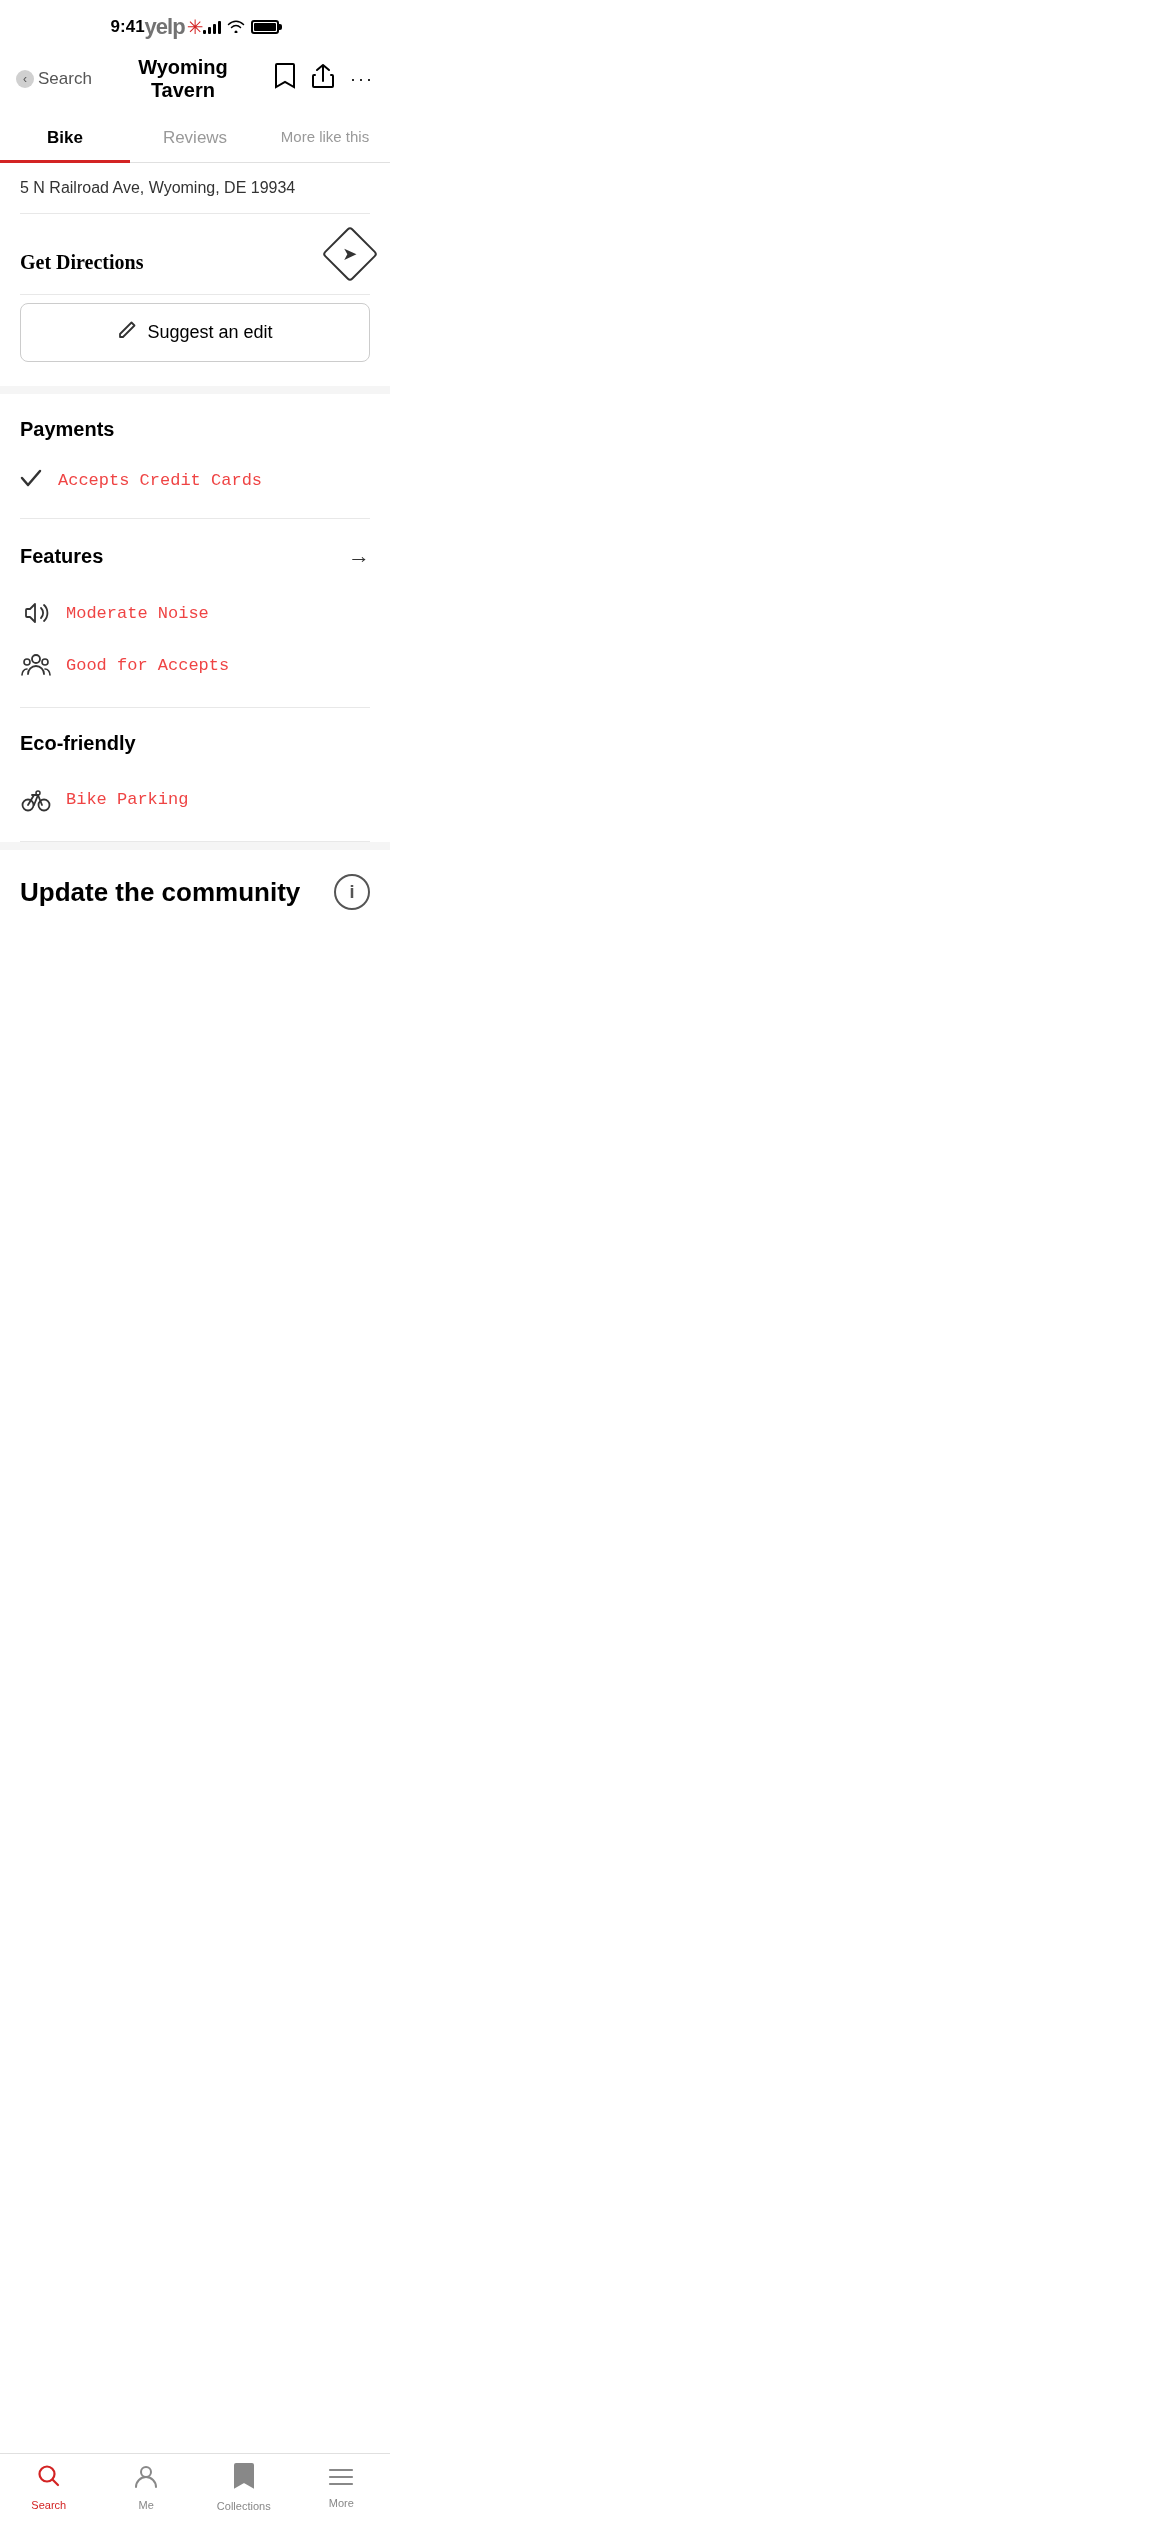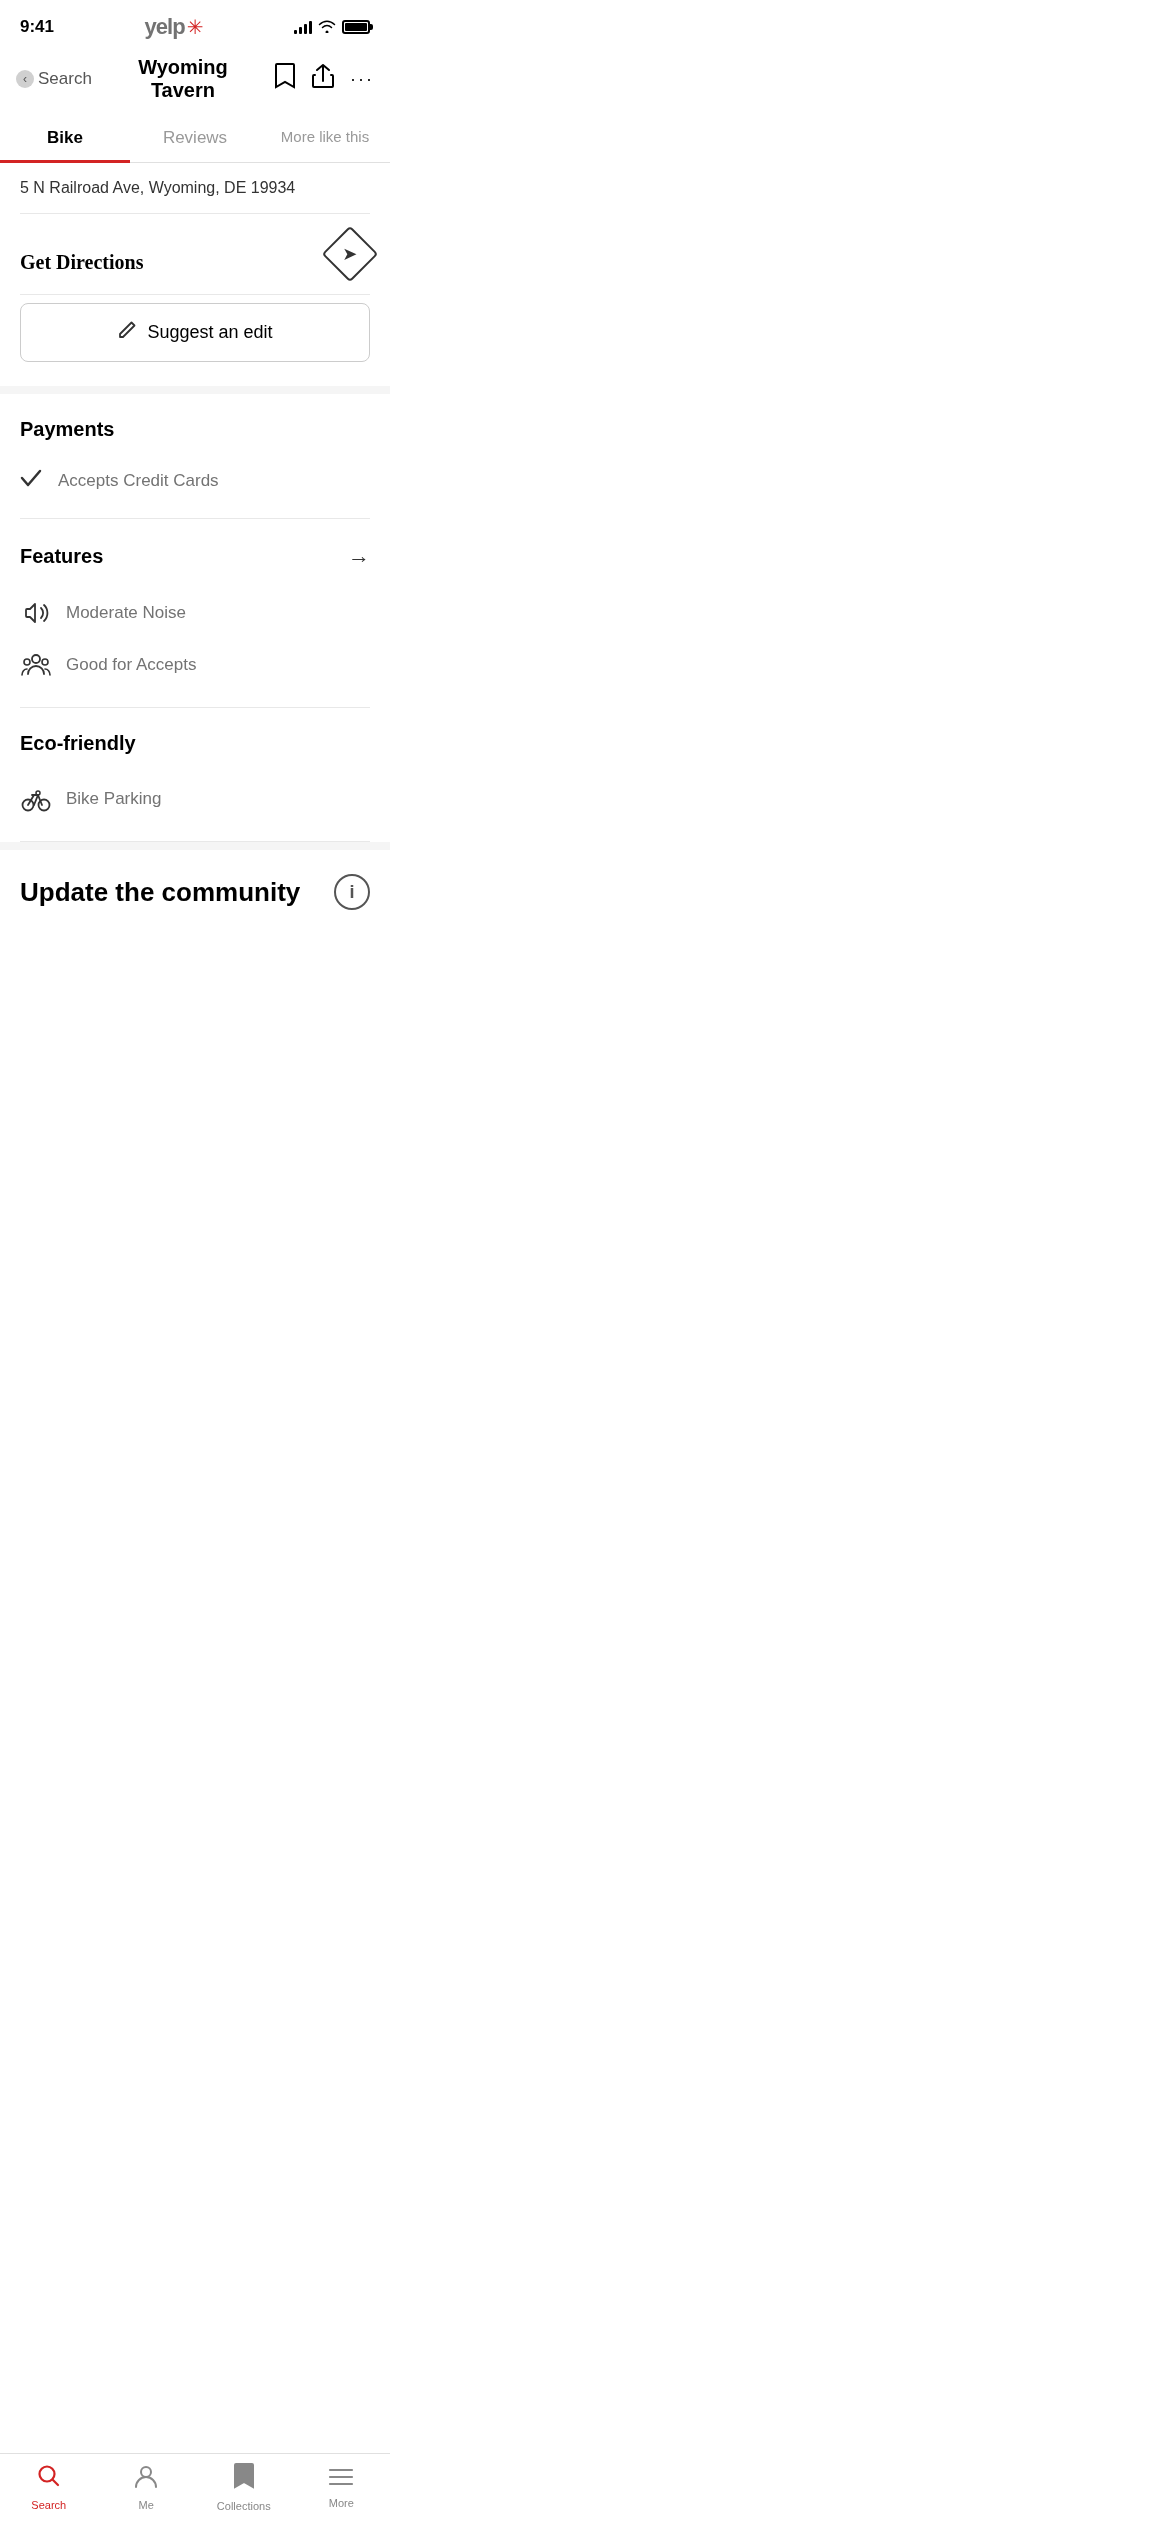--- a/index.html
+++ b/index.html
@@ -9,21 +9,21 @@
       background: #fff;
       width: 390px;
       min-height: 844px;
       overflow-x: hidden;
       position: relative;
     }
 
     
     .status-bar {
       display: flex;
-      justify-content: space-between;
+      justify-content: center;
       align-items: center;
       padding: 14px 20px 8px;
       background: #fff;
     }
     .status-time {
       font-size: 17px;
       font-weight: 600;
       color: #000;
     }
     .status-center {
@@ -276,21 +276,22 @@
       height: 32px;
       display: flex;
       align-items: center;
       justify-content: center;
       font-size: 22px;
       color: #333;
       flex-shrink: 0;
     }
     .feature-label {
       font-size: 17px;
-      color: #737373;
+      color: #ef4444;
+      font-family: Liberation Mono, monospace;
     }
     .check-icon {
       font-size: 18px;
       color: #333;
       font-weight: 700;
     }
 
     .payment-row {
       display: flex;
       align-items: center;

